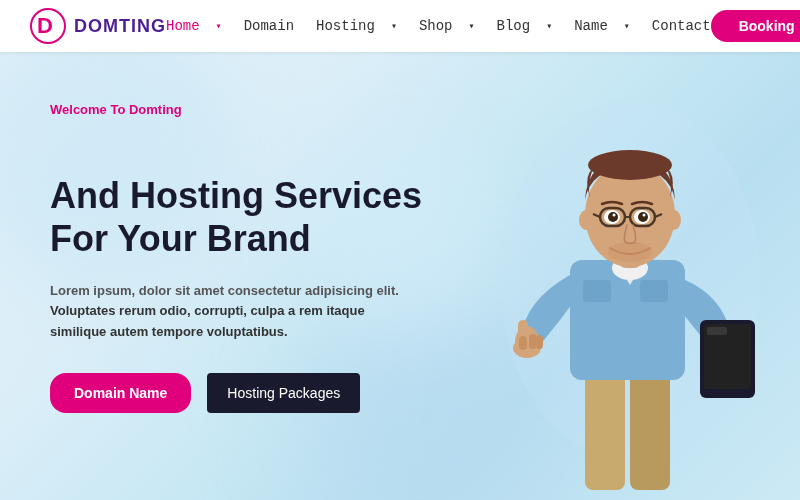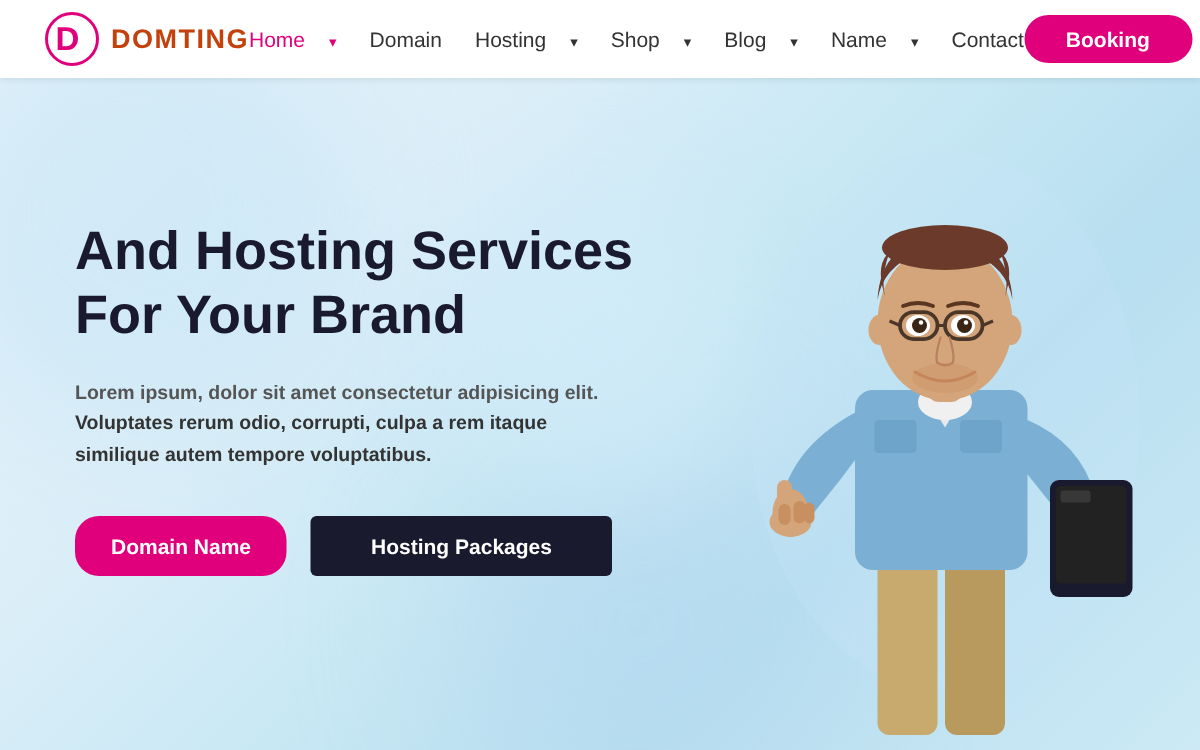--- a/index.html
+++ b/index.html
@@ -31,37 +31,38 @@
     }
 
     .logo-icon {
       width: 36px;
       height: 36px;
     }
 
     .logo-text {
       font-size: 18px;
       font-weight: 700;
-      color: #c2410c;
+      color: #4c1d95;
       letter-spacing: 1px;
     }
 
     .nav {
       display: flex;
       align-items: center;
       gap: 22px;
     }
 
     .nav-item {
       font-size: 14px;
       color: #333;
       cursor: pointer;
       display: flex;
-      align-items: flex-end;
+      align-items: center;
       gap: 16px;
+      font-family: Liberation Mono, monospace;
     }
 
     .nav-item.active {
       color: #e0007b;
     }
 
     .nav-item .chevron {
       font-size: 10px;
       color: inherit;
     }
@@ -171,24 +172,24 @@
       border-radius: 16px;
       font-size: 14px;
       font-weight: 600;
       cursor: pointer;
     }
 
     .btn-hosting {
       background: #1a1a2e;
       color: #fff;
       border: none;
-      padding: 12px 40px;
+      padding: 12px 20px;
       border-radius: 4px;
       font-size: 14px;
-      font-weight: 700;
+      font-weight: 400;
       cursor: pointer;
     }
 
     
     .hero-person {
       position: absolute;
       right: 0;
       bottom: 0;
       width: 340px;
       height: 430px;
@@ -241,20 +242,21 @@
 
   <button class="booking-btn">Booking</button>
 </header>
 
 <section class="hero">
   <div class="hero-bg-blob1"></div>
   <div class="hero-bg-blob2"></div>
   <div class="hero-bg-blob3"></div>
 
   <div class="hero-content">
+    <div class="welcome-text">Welcome To Domting</div>
     <h1 class="hero-title">
       <br>
       <span>And Hosting Services</span><br>
       <span>For Your Brand</span>
     </h1>
     <p class="hero-description">
       <strong>Lorem ipsum, dolor sit amet consectetur adipisicing elit.</strong>
       <span> Voluptates rerum odio, corrupti, culpa a rem itaque similique autem tempore voluptatibus.</span>
     </p>
     <div class="hero-buttons">

